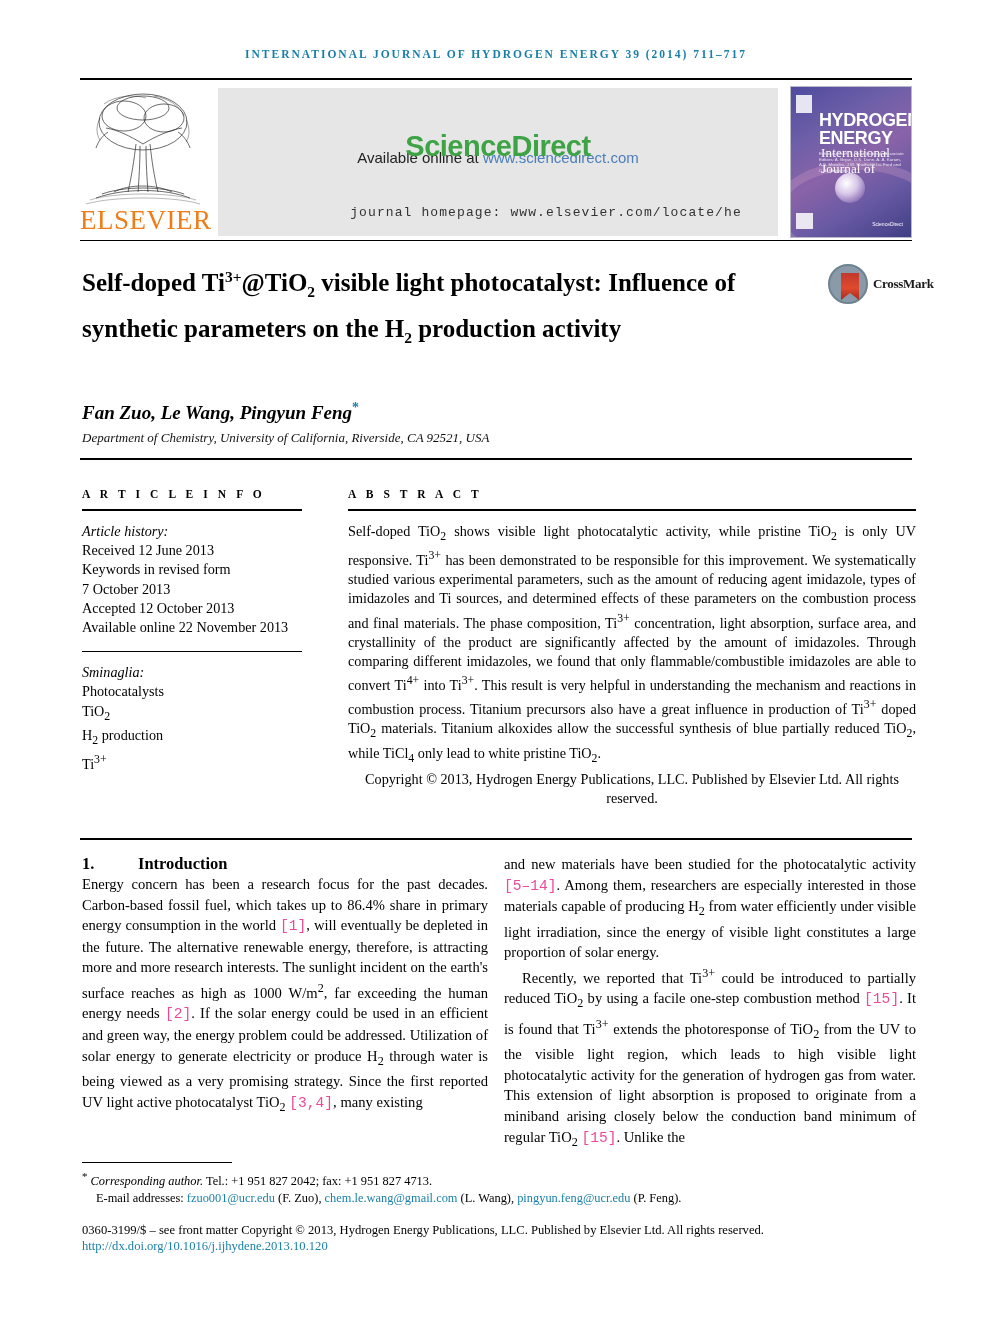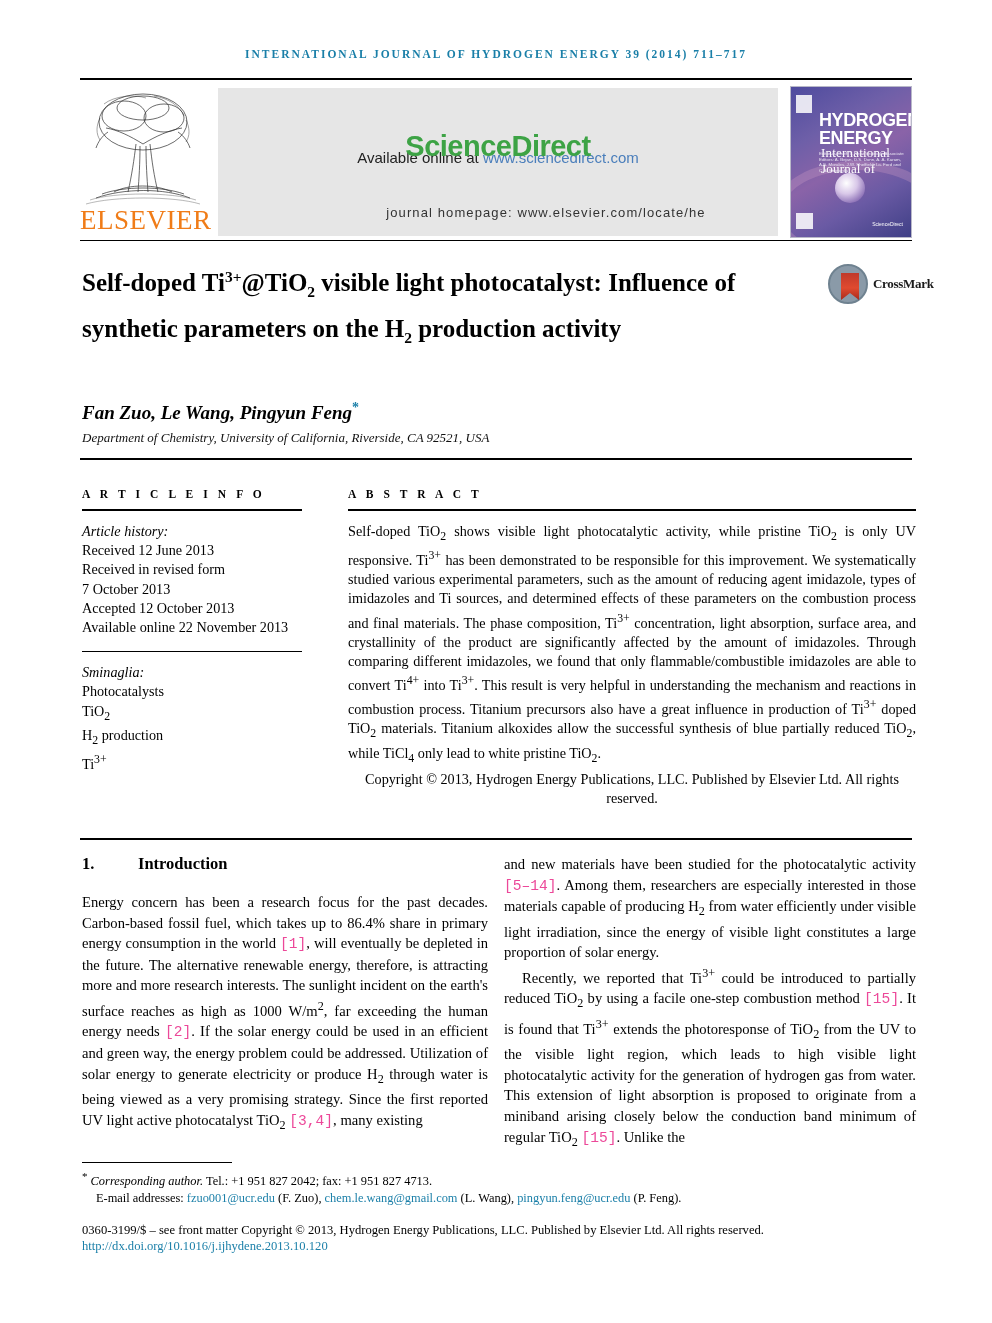--- a/index.html
+++ b/index.html
@@ -99,21 +99,21 @@
     font-family: "Liberation Sans", sans-serif;
     font-size: 29px;
     font-weight: bold;
     color: #3DA345;
     letter-spacing: -0.5px;
   }
   .sd-home {
     position: absolute;
     left: 0; bottom: 16px;
     width: 656px;
-    font-family: Liberation Sans, sans-serif;
+    font-family: Liberation Mono, monospace;
     font-size: 13px;
     color: #333;
     letter-spacing: 1.1px;
   }
   .cover {
     position: absolute;
     right: 0; top: 0;
     width: 122px;
     height: 152px;
     background: linear-gradient(150deg,#4e4b9e 0%, #6e5fa8 28%, #8a63a8 50%, #6a5aa4 72%, #3f3f86 100%);
@@ -333,21 +333,20 @@
   .body-right {
     position: absolute;
     left: 504px; top: 854px;
     width: 412px;
   }
   .sec-head {
     font-family: "Liberation Serif", serif;
     font-size: 16.5px;
     font-weight: bold;
     color: #000;
-    margin-bottom: 18px;
   }
   .sec-head .num { display: inline-block; width: 56px; }
   .para {
     font-family: "Liberation Serif", serif;
     font-size: 14.6px;
     line-height: 20.6px;
     text-align: justify;
     color: #000;
     margin: 0;
   }
@@ -467,21 +466,21 @@
     <span>Fan Zuo, Le Wang, Pingyun Feng</span><span class="star">*</span>
   </div>
   <div class="affil">Department of Chemistry, University of California, Riverside, CA 92521, USA</div>
   <div class="rule-title"></div>
 
   <div class="info-col">
     <div class="sec-label">A R T I C L E  I N F O</div>
     <div class="thinrule wide"></div>
     <div class="info-line head">Article history:</div>
     <div class="info-line">Received 12 June 2013</div>
-    <div class="info-line">Received in revised form</div>
+    <div class="info-line">Keywords in revised form</div>
     <div class="info-line">7 October 2013</div>
     <div class="info-line">Accepted 12 October 2013</div>
     <div class="info-line">Available online 22 November 2013</div>
     <div class="hist-rule"></div>
     <div class="info-line head">Sminaglia:</div>
     <div class="info-line">Photocatalysts</div>
     <div class="info-line">TiO<sub>2</sub></div>
     <div class="info-line">H<sub>2</sub> production</div>
     <div class="info-line">Ti<sup>3+</sup></div>
   </div>

